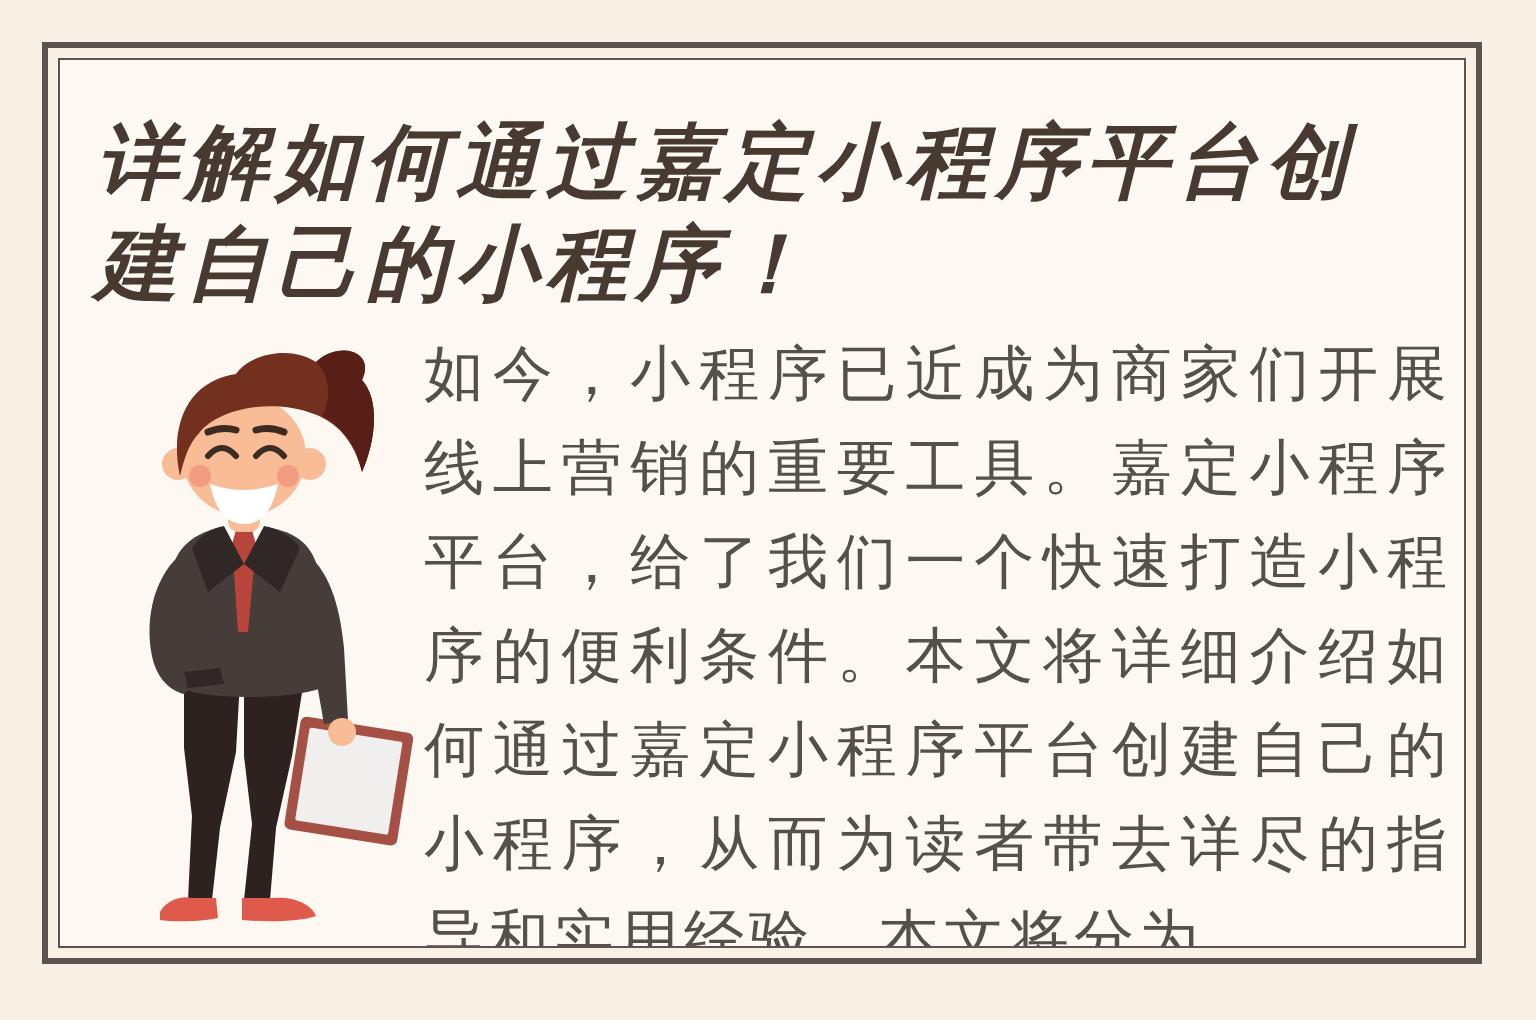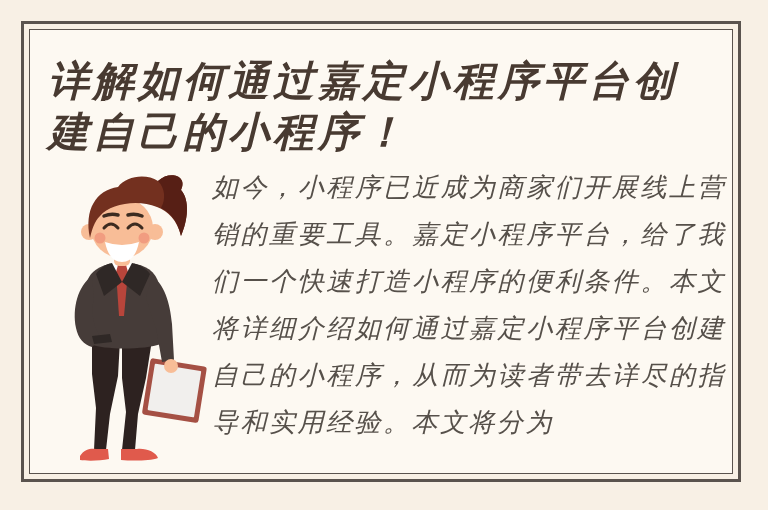--- a/index.html
+++ b/index.html
@@ -55,25 +55,24 @@
     display: flex;
     justify-content: center;
   }
   .illustration-col svg {
     display: block;
     margin-top: 4px;
   }
   .body-text {
     flex: 1 1 auto;
     margin: 0 6px 0 0;
-    font-size: 26px;
+    font-size: 30px;
     line-height: 47px;
     letter-spacing: 2.5px;
     text-align: justify;
-    font-style: italic;
   }
 </style>
 </head>
 <body style="background: rgb(248, 240, 229);">
 
 <div class="page">
   <div class="frame-outer" style="border-color: rgb(90, 83, 78);">
     <div class="frame-inner" style="border-color: rgb(90, 83, 78); background: rgb(253, 249, 242);">
 
       <h1 class="title" style="color: rgb(72, 58, 49);">详解如何通过嘉定小程序平台创建自己的小程序！</h1>

